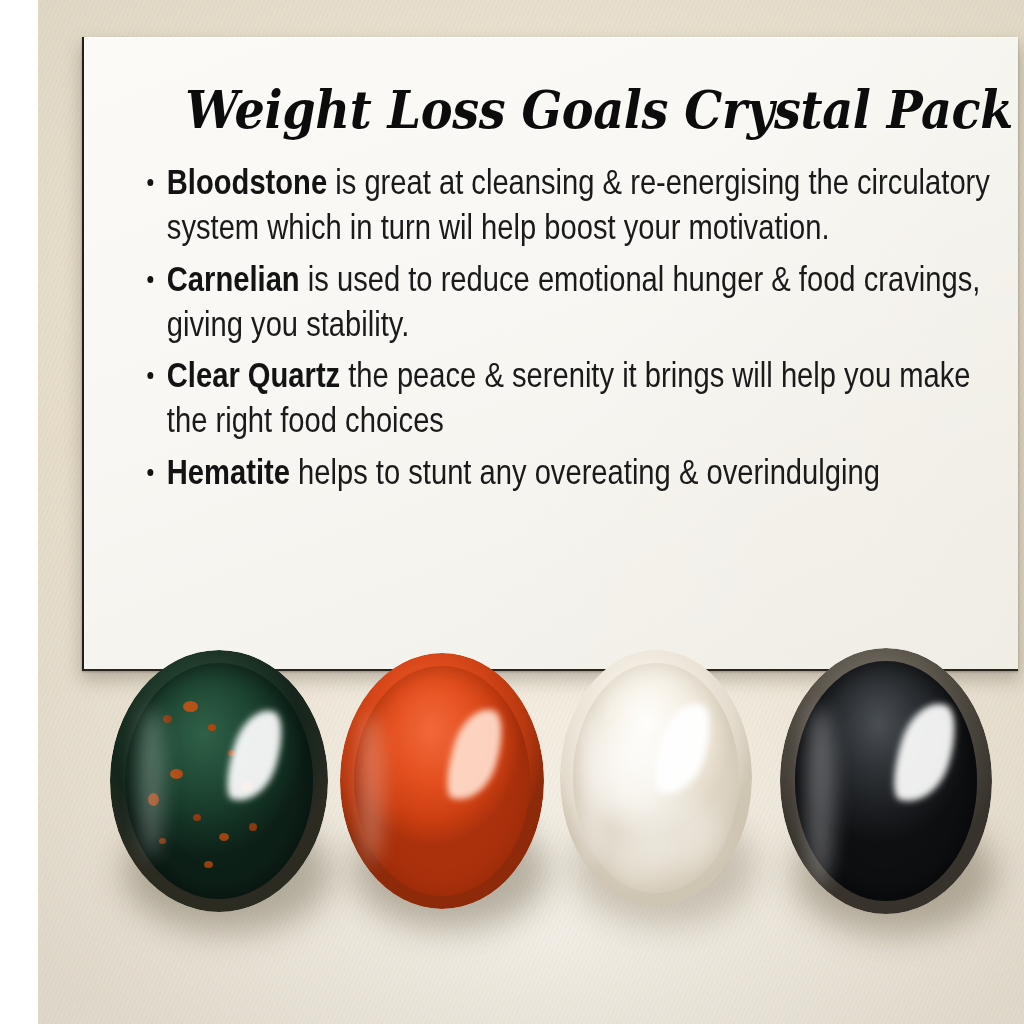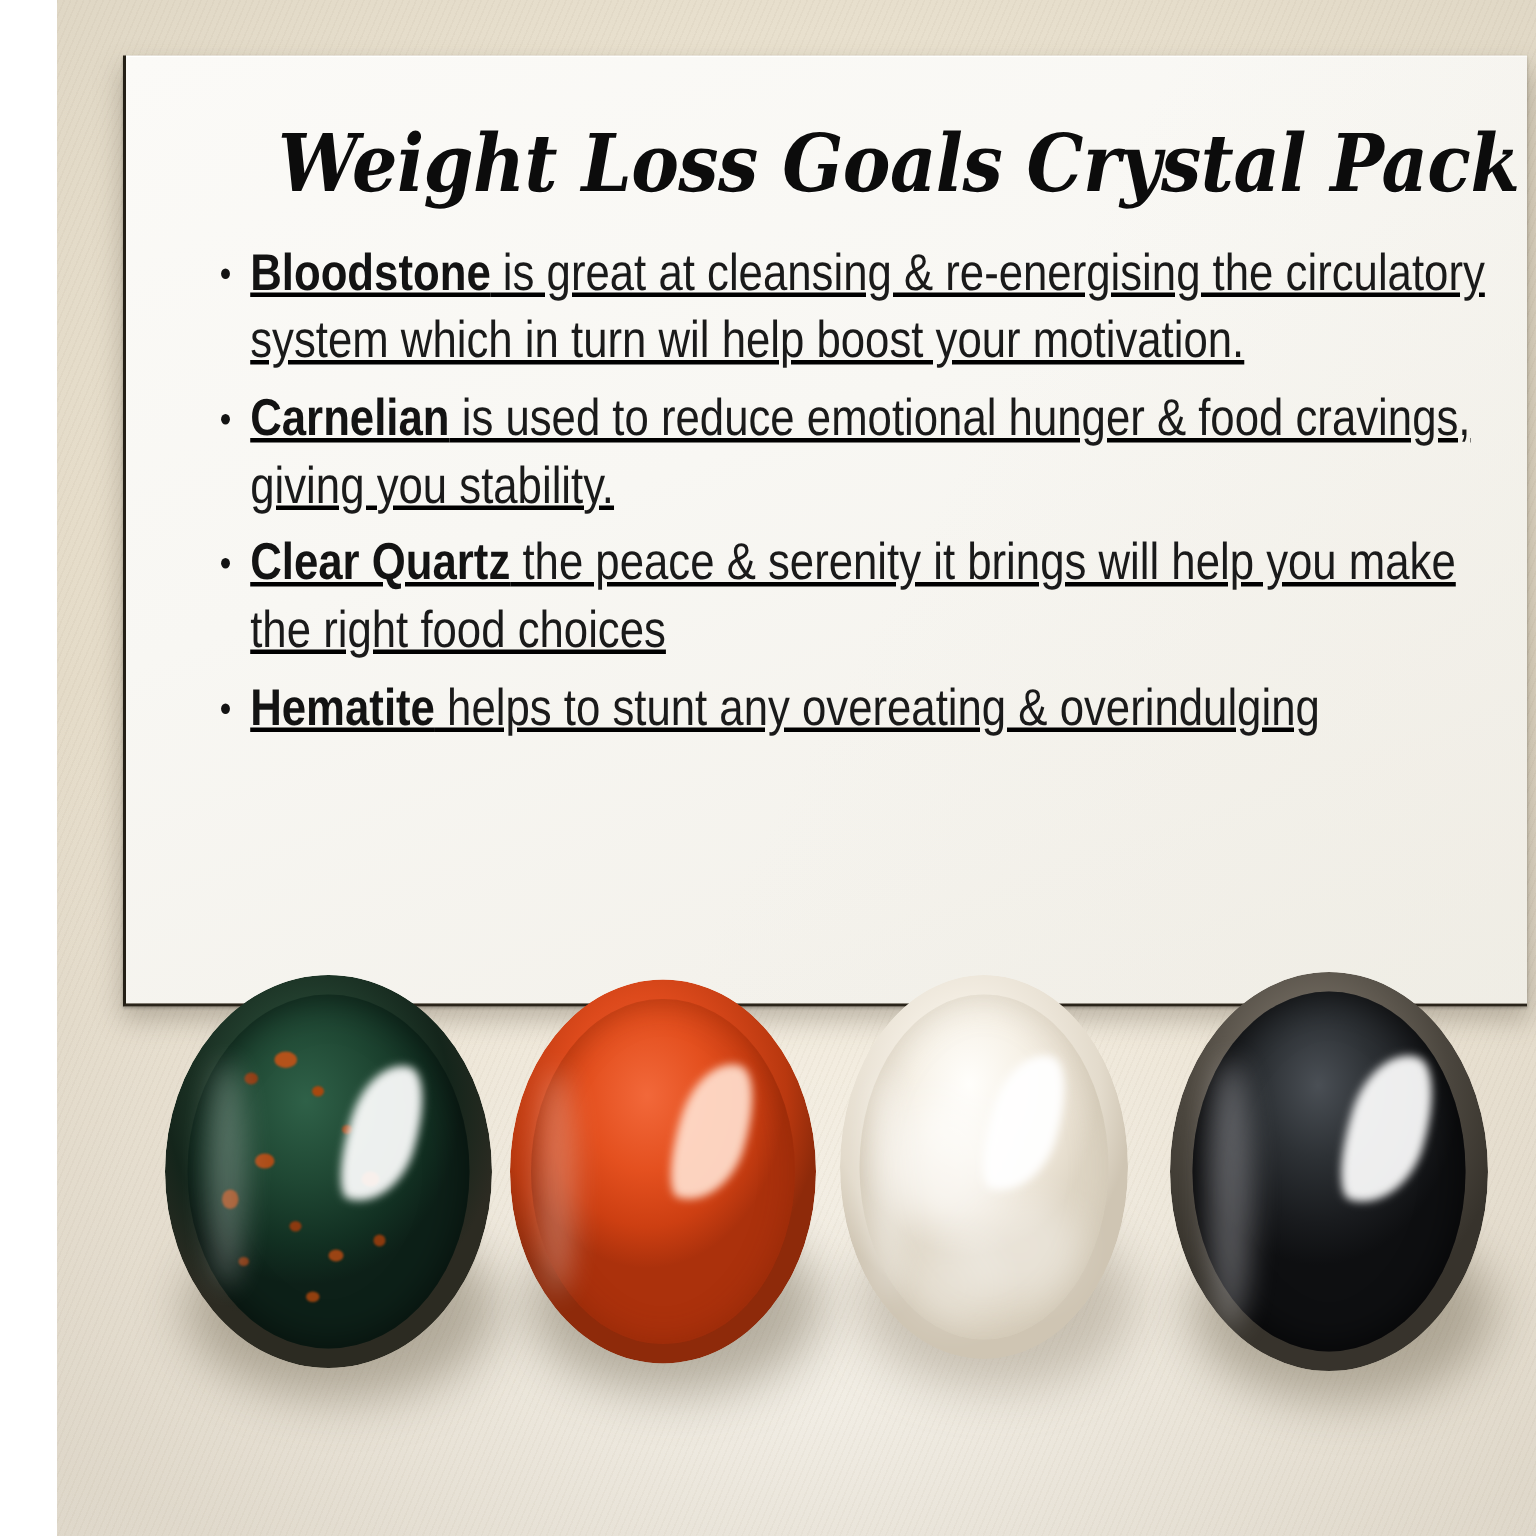--- a/index.html
+++ b/index.html
@@ -98,21 +98,20 @@
     transform: scaleX(0.90);
     transform-origin: center top;
     white-space: nowrap;
     margin: 0 0 24px 0;
     text-shadow: 0 1px 0 rgba(255,255,255,0.7);
   }
   #bullets {
     list-style: none;
     margin: 0;
     padding: 0;
-    text-decoration: underline;
   }
   .bullet {
     position: relative;
     padding-left: 27px;
     margin-bottom: 7px;
     font-family: "Liberation Sans", sans-serif;
     font-size: 34.5px;
     line-height: 1.30;
     color: #131313;
     transform: scaleX(0.845);

